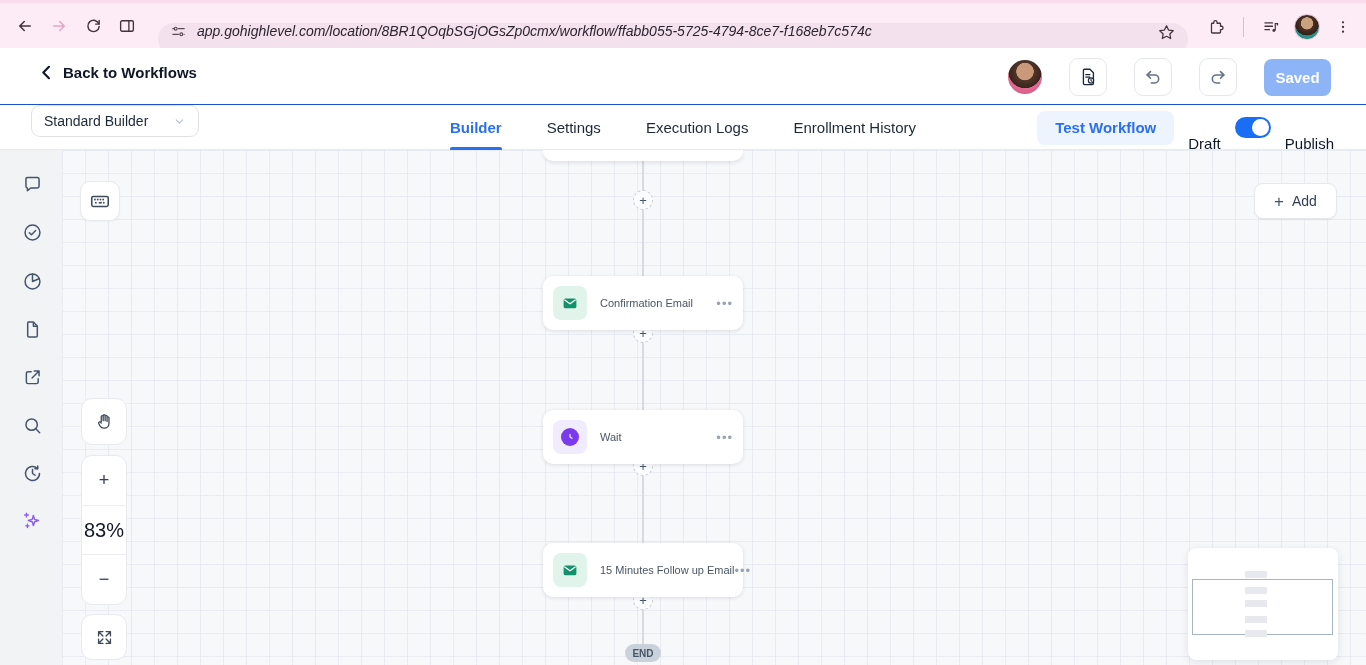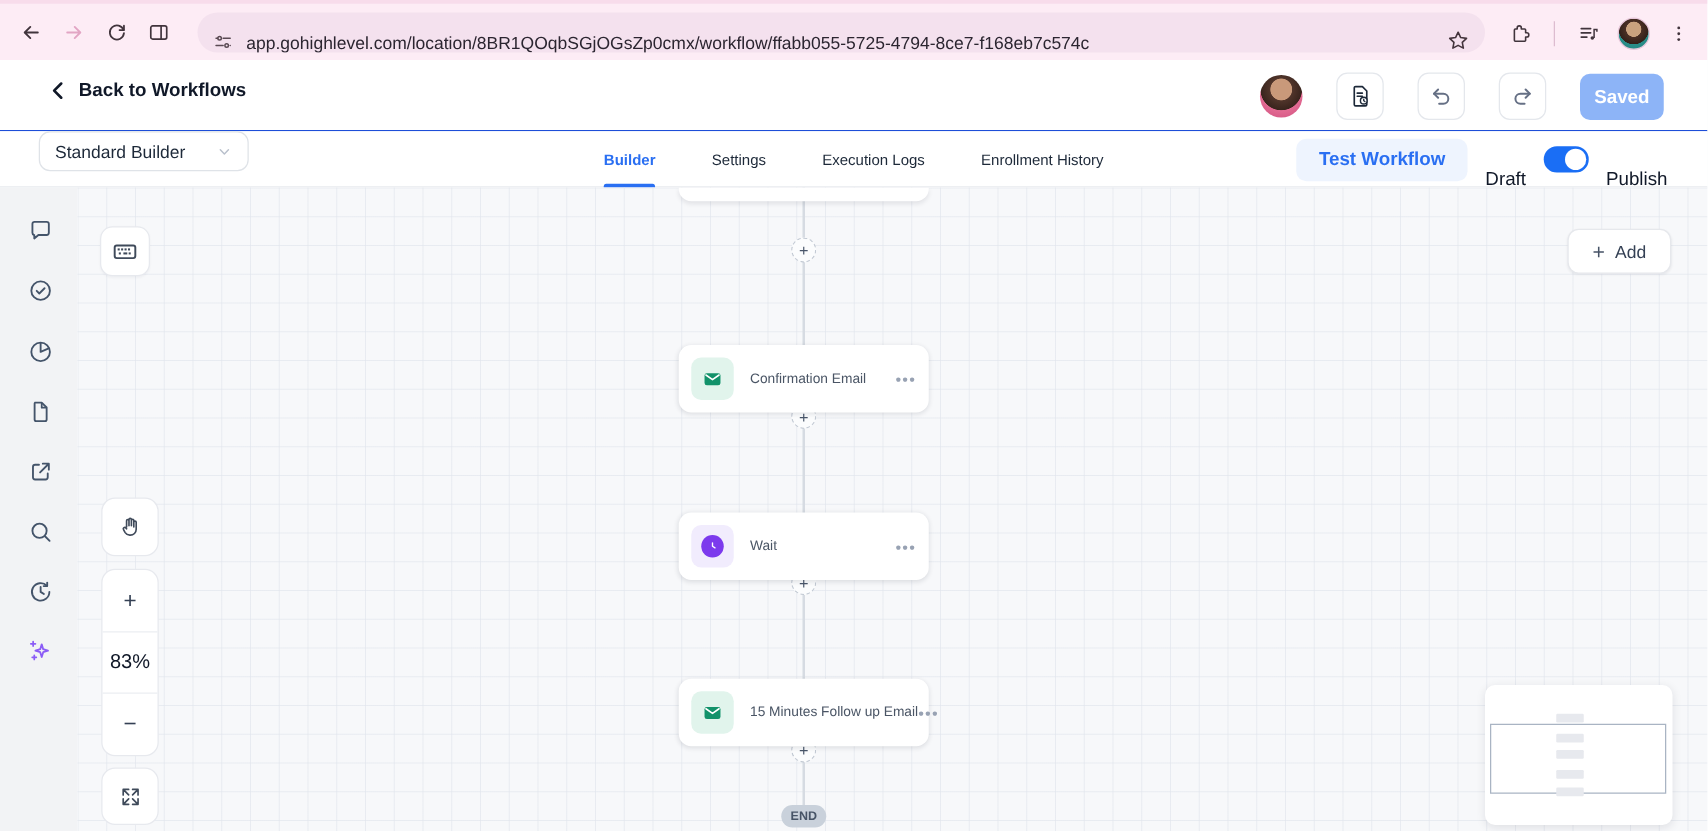--- a/index.html
+++ b/index.html
@@ -2,21 +2,21 @@
 <html><head>
 <meta charset="utf-8">
 <style>
   * { margin:0; padding:0; box-sizing:border-box; }
   html,body { width:1366px; height:665px; font-family:"Liberation Sans", sans-serif; background:#fff; overflow:hidden; }
   #app { position:relative; width:1366px; height:665px; }
 
   
   .chrome { position:absolute; left:0; top:0; width:1366px; height:48px; background:#fdecf5; border-top:3px solid #f8dcEB; display:flex; align-items:center; }
   .chrome-btn { width:34px; height:34px; display:flex; align-items:center; justify-content:center; border-radius:50%; flex:0 0 auto; cursor:pointer; }
-  .urlbar { position:absolute; left:158px; top:7px; width:1030px; height:32px; background:#f4e1ee; border-radius:16px; display:flex; align-items:flex-end; padding:0 12px; }
+  .urlbar { position:absolute; left:158px; top:20px; width:1030px; height:32px; background:#f4e1ee; border-radius:16px; display:flex; align-items:flex-start; padding:0 12px;font-style:italic; }
   .url-text { font-size:14px; color:#2b2530; margin-left:10px; white-space:nowrap; overflow:hidden; flex:1; }
   .chrome-right { position:absolute; right:6px; top:7px; display:flex; align-items:center; gap:6px; }
   .chrome-divider { width:1px; height:20px; background:#ddbcd0; margin:0 4px; }
   .chrome-avatar { width:26px; height:26px; border-radius:50%; background:radial-gradient(circle at 50% 35%, #caa27e 30%, #4a2f24 32%, #332019 60%, #2a8f8a 62%, #1f7f7a 100%); border:1px solid #e7c7da; }
 
   
   .app-header { position:absolute; left:0; top:48px; width:1366px; height:57px; background:#fff; border-bottom:1px solid #1d4ed8; }
   .back-link { position:absolute; left:38px; top:16px; display:flex; align-items:center; gap:8px; cursor:pointer; }
   .back-label { font-size:15px; font-weight:700; color:#101828; }
   .wf-title-wrap { position:absolute; left:0; right:0; top:16px; display:flex; align-items:center; justify-content:center; gap:12px; pointer-events:none; }
@@ -24,21 +24,21 @@
   .hdr-right { position:absolute; right:35px; top:10px; display:flex; align-items:center; gap:27px; }
   .hdr-avatar { width:34px; height:34px; border-radius:50%; background:radial-gradient(circle at 50% 34%, #c9997a 30%, #50342a 32%, #39241d 58%, #e26a92 60%, #cf4f7f 100%); }
   .icon-btn { width:38px; height:38px; background:#fff; border:1px solid #e4e7ec; border-radius:9px; display:flex; align-items:center; justify-content:center; cursor:pointer; }
   .saved-btn { width:67px; height:37px; background:#8db4f7; color:#fff; font-size:15px; font-weight:700; border:none; border-radius:8px; display:flex; align-items:center; justify-content:center; cursor:default; }
 
   
   .tabrow { position:absolute; left:0; top:105px; width:1366px; height:45px; background:#fff; border-bottom:1px solid #e8eaee; }
   .builder-select { position:absolute; left:31px; top:0; width:168px; height:32px; border:1px solid #dfe3e8; border-radius:9px; display:flex; align-items:center; justify-content:space-between; padding:0 12px; cursor:pointer; background:#fff; }
   .builder-select-label { font-size:14px; color:#1d2939; }
   .tabs { position:absolute; left:0; right:0; top:0; height:45px; display:flex; justify-content:center; align-items:center; gap:45px; pointer-events:none; }
-  .tab { position:relative; height:45px; display:flex; align-items:center; font-size:12px; color:#1d2939; cursor:pointer; pointer-events:auto; }
+  .tab { position:relative; height:45px; display:flex; align-items:center; font-size:15px; color:#1d2939; cursor:pointer; pointer-events:auto; }
   .tab.active { color:#2a6ff2; font-weight:600; }
   .tab.active:after { content:""; position:absolute; left:0; right:0; bottom:0; height:3px; background:#2a6ff2; border-radius:2px 2px 0 0; }
   .tabrow-right { position:absolute; right:32px; top:0; height:45px; display:flex; align-items:center; gap:14px; }
   .test-wf-btn { background:#eef4fe; color:#2a6ff2; font-size:15px; font-weight:600; border:none; border-radius:8px; height:34px; padding:0 18px; cursor:pointer; }
   .toggle-label { font-size:15px; color:#101828;margin-top:32px; }
   .toggle { width:36px; height:21px; border-radius:11px; background:#1a6ef5; position:relative; cursor:pointer; }
   .toggle .knob { position:absolute; top:2px; right:2px; width:17px; height:17px; border-radius:50%; background:#fff; }
 
   
   .sidebar { position:absolute; left:0; top:150px; width:62px; height:515px; background:#f2f3f5; }
@@ -62,21 +62,21 @@
 
   .kbd-btn { position:absolute; left:18px; top:31px; width:40px; height:40px; background:#fff; border:1px solid #e7e9ee; border-radius:10px; display:flex; align-items:center; justify-content:center; cursor:pointer; box-shadow:0 1px 2px rgba(16,24,40,.04); }
   .add-btn { position:absolute; right:29px; top:33px; width:83px; height:36px; background:#fff; border:1px solid #e6e8ec; border-radius:9px; display:flex; align-items:center; justify-content:center; gap:8px; cursor:pointer; box-shadow:0 1px 2px rgba(16,24,40,.06); }
   .add-label { font-size:14px; color:#344054; }
   .add-plus { font-size:17px; color:#475467; line-height:1; }
 
   .pan-btn { position:absolute; left:19px; top:248px; width:46px; height:47px; background:#fff; border:1px solid #e7e9ee; border-radius:11px; display:flex; align-items:center; justify-content:center; cursor:pointer; }
   .zoom-group { position:absolute; left:19px; top:305px; width:46px; height:150px; background:#fff; border:1px solid #e7e9ee; border-radius:11px; display:flex; flex-direction:column; }
   .zoom-cell { flex:1; display:flex; align-items:center; justify-content:center; font-size:18px; color:#344054; cursor:pointer; }
   .zoom-cell + .zoom-cell { border-top:1px solid #eceef2; }
-  .zoom-level { font-size:16px; color:#101828; cursor:default; }
+  .zoom-level { font-size:20px; color:#101828; cursor:default; }
   .expand-btn { position:absolute; left:19px; top:464px; width:46px; height:46px; background:#fff; border:1px solid #e7e9ee; border-radius:11px; display:flex; align-items:center; justify-content:center; cursor:pointer; }
 
   .minimap { position:absolute; right:28px; top:398px; width:150px; height:112px; background:#fff; border-radius:8px; box-shadow:0 2px 8px rgba(16,24,40,.10); }
   .minimap-viewport { position:absolute; left:4px; top:31px; width:141px; height:56px; border:1.5px solid #a9b4c3; background:transparent; }
   .mm-bar { position:absolute; left:57px; width:22px; height:7px; background:#e7e9ee; border-radius:1px; }
 </style>
 </head>
 <body>
 
 <div id="app">

